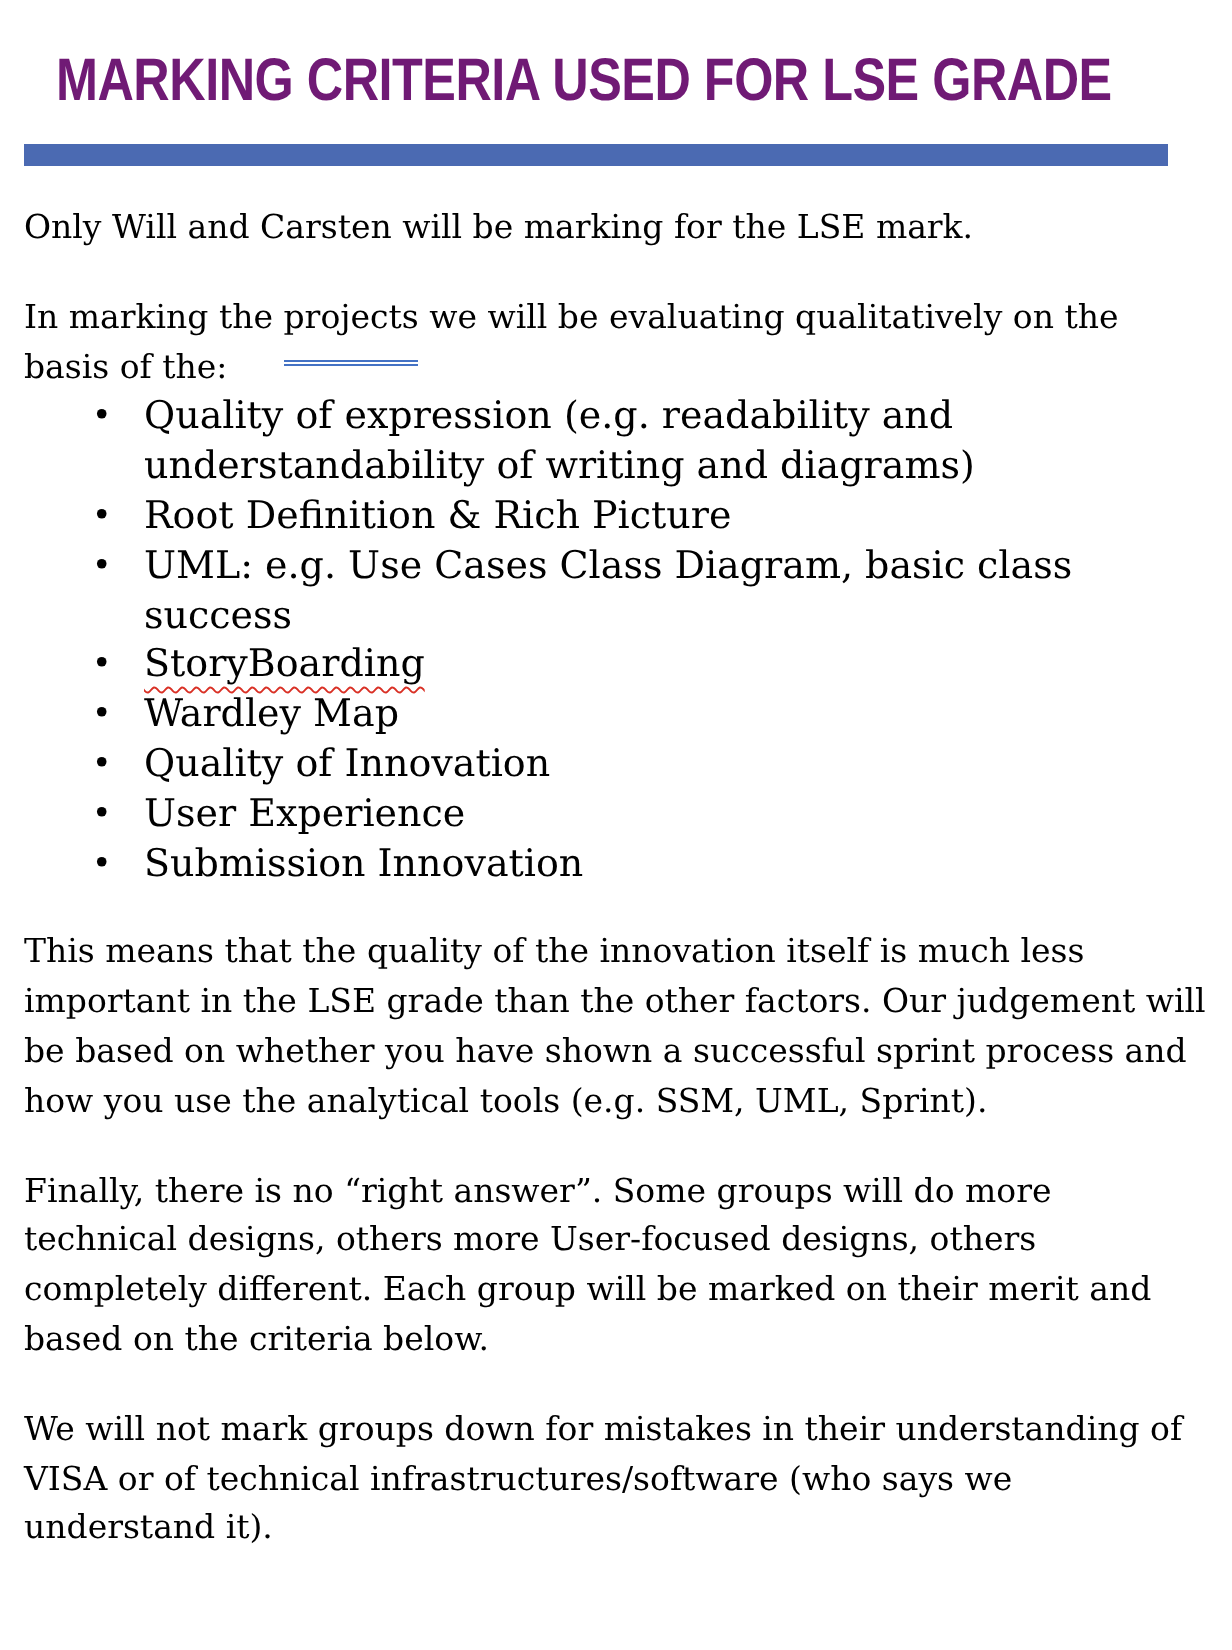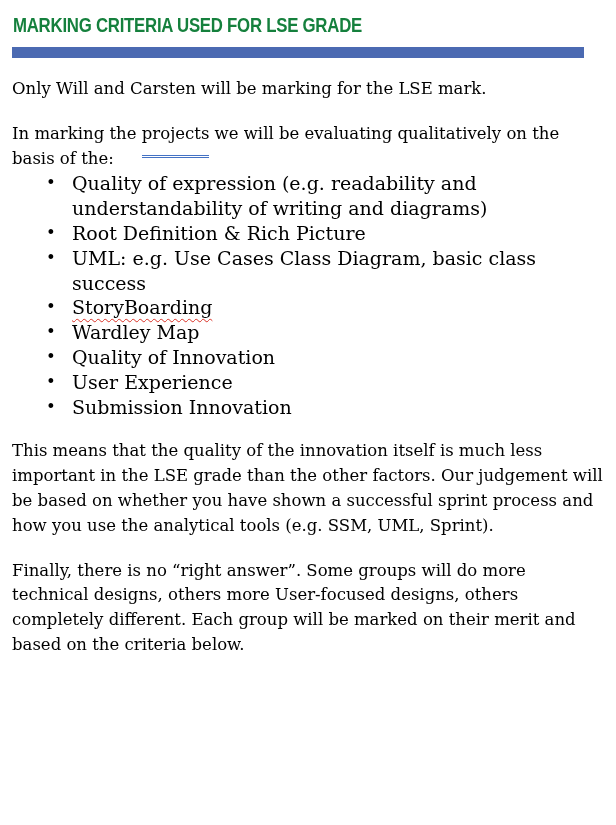--- a/index.html
+++ b/index.html
@@ -14,26 +14,26 @@
     width: 616px;
     min-height: 825px;
     font-family: "DejaVu Serif", serif;
     color: var(--text, #000);
   }
   .doc {
     padding: 9px 12px 10px 12px;
     width: 616px;
   }
   h1.doc-title {
-    margin: 1px;
+    margin: 16px;
     font-family: "Liberation Sans", sans-serif;
     font-weight: 700;
-    font-size: 20px;
+    font-size: 30px;
     line-height: 31px;
-    color: #15803d;
+    color: #701a75;
     white-space: nowrap;
   }
   h1.doc-title .condense {
     display: inline-block;
     transform: scaleX(0.84);
     transform-origin: left center;
     letter-spacing: -0.3px;
   }
   .accent-bar {
     width: 572px;
@@ -101,14 +101,15 @@
     <li>Wardley Map</li>
     <li>Quality of Innovation</li>
     <li>User Experience</li>
     <li>Submission Innovation</li>
   </ul>
 
   <p class="body-par">This means that the quality of the innovation itself is much less important in the LSE grade than the other factors. Our judgement will be based on whether you have shown a successful sprint process and how you use the analytical tools (e.g. SSM, UML, Sprint).</p>
 
   <p class="body-par">Finally, there is no “right answer”. Some groups will do more technical designs, others more User-focused designs, others completely different. Each group will be marked on their merit and based on the criteria below.</p>
 
+  <p class="body-par last">We will not mark groups down for mistakes in their understanding of VISA or of technical infrastructures/software (who says we understand it).</p>
 
 </div>
 
 </body></html>

